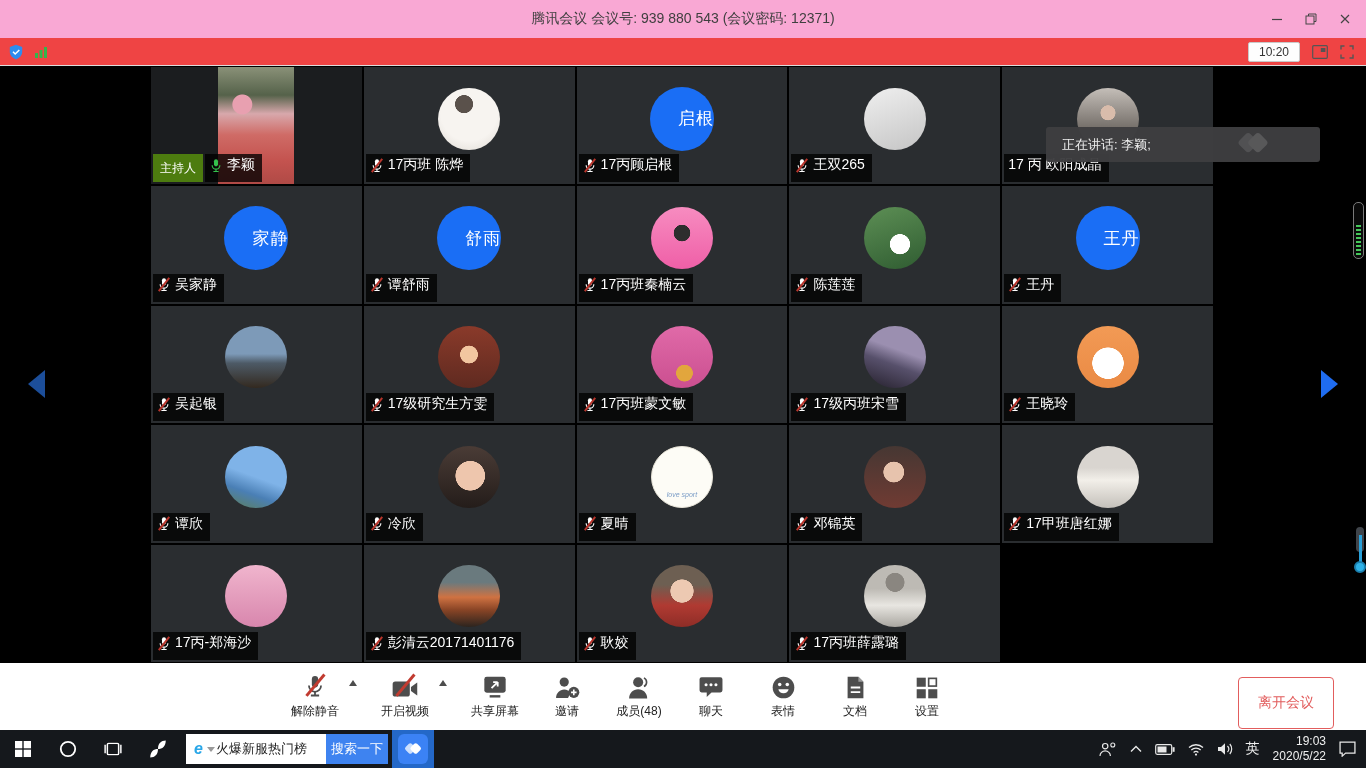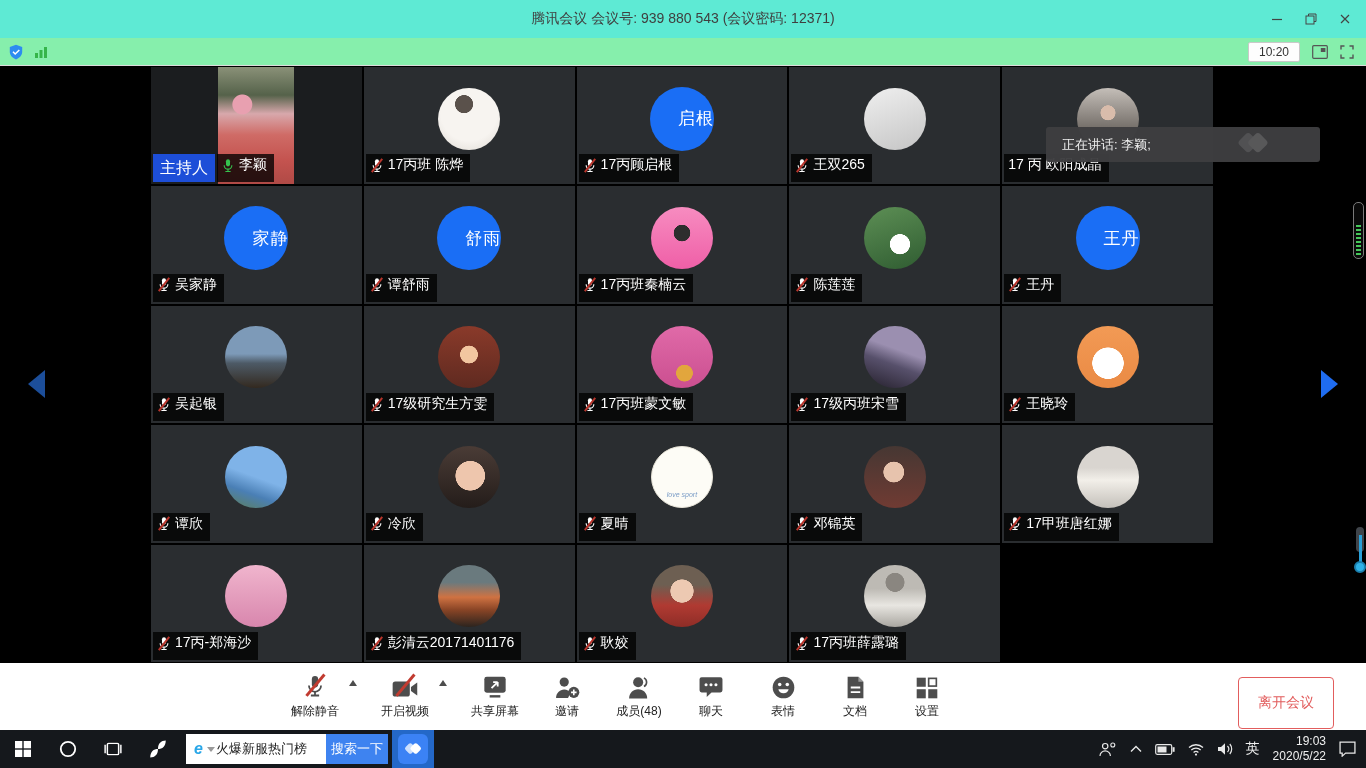--- a/index.html
+++ b/index.html
@@ -1,27 +1,27 @@
 <!DOCTYPE html>
 <html><head>
 <meta charset="utf-8">
 <style>
   html,body{margin:0;padding:0;background:#000;}
   *{box-sizing:border-box;font-family:"Liberation Sans","DejaVu Sans",sans-serif;}
   .screen{position:relative;width:1366px;height:768px;overflow:hidden;background:#000;}
 
   
-  .titlebar{position:absolute;left:0;top:0;width:1366px;height:38px;background:#5eead4;display:flex;align-items:center;justify-content:center;}
+  .titlebar{position:absolute;left:0;top:0;width:1366px;height:38px;background:#f9a8d4;display:flex;align-items:center;justify-content:center;}
   .titlebar .title{font-size:14px;color:#3f3f3f;}
   .winctrl{position:absolute;right:4px;top:0;height:38px;display:flex;align-items:center;}
   .winctrl .wb{width:34px;height:38px;display:flex;align-items:center;justify-content:center;cursor:pointer;}
   .winctrl svg{width:12px;height:12px;}
 
   
-  .subbar{position:absolute;left:0;top:38px;width:1366px;height:28px;background:#86efac;border-bottom:1px solid #dcdcdc;display:flex;}
+  .subbar{position:absolute;left:0;top:38px;width:1366px;height:28px;background:#ef4444;border-bottom:1px solid #dcdcdc;display:flex;}
   .subbar .lefticons{display:flex;align-items:center;gap:10px;padding-left:8px;}
   .subbar .righticons{margin-left:auto;display:flex;align-items:center;gap:12px;padding-right:12px;color:#555;}
   .clockbox{border:1px solid #c9c9c9;background:#fdfdfd;font-size:12px;color:#333;padding:2px 10px;border-radius:2px;}
   .subbar svg{display:block;}
 
   
   .main{position:absolute;left:0;top:66px;width:1366px;height:597px;background:#000;}
   .grid{position:absolute;left:151px;top:1px;width:1062px;height:595px;display:grid;grid-template-columns:repeat(5,1fr);grid-template-rows:repeat(5,1fr);gap:2px;background:#000;}
   .tile{position:relative;background:#2a2d30;overflow:hidden;}
   .tile.host{background:#1b1d1f;}
@@ -52,21 +52,21 @@
   .av20{background:linear-gradient(180deg,#d9d5d0 0 35%,#f2efe9 55%,#c4c0ba 100%);}
   .av21{background:linear-gradient(180deg,#f0b5cd,#d886ad);}
   .av22{background:linear-gradient(180deg,#6a7a7e 0 28%,#cf7242 52%,#8a4526 72%,#2c241e 100%);}
   .av23{background:radial-gradient(circle at 50% 42%,#edc9b2 0 24%,rgba(0,0,0,0) 25%),linear-gradient(180deg,#6d5f52 0 32%,#b03a32 65%,#8e2d27 100%);}
   .av24{background:radial-gradient(circle at 50% 28%,#8a8680 0 17%,rgba(0,0,0,0) 18%),linear-gradient(180deg,#bdbab4 0 38%,#e8e6e1 65%,#a9a6a0 100%);}
 
   
   .bottomrow{position:absolute;left:2px;bottom:2px;display:flex;align-items:stretch;}
   .plate{display:flex;align-items:center;gap:4px;background:rgba(0,0,0,.78);padding:2px 7px 8px 4px;}
   .pname{color:#fff;font-size:14px;white-space:nowrap;}
-  .badge{background:#1d4ed8;color:#fff;font-size:16px;padding:0 7px;display:flex;align-items:center;margin-right:2px;}
+  .badge{background:#4d7c0f;color:#fff;font-size:12px;padding:0 7px;display:flex;align-items:center;margin-right:2px;}
   .micw{position:relative;width:14px;height:15px;flex:0 0 auto;}
   .micw svg{width:14px;height:15px;color:#fff;display:block;}
   .micw.on svg{color:#35c24d;}
   .micw .slash{position:absolute;left:6px;top:-1px;width:2px;height:17px;background:#b8352c;transform:rotate(38deg);}
 
   
   .arrow{position:absolute;width:0;height:0;border-top:14px solid transparent;border-bottom:14px solid transparent;cursor:pointer;}
   .arrow.left{left:28px;top:370px;border-right:17px solid #1c4e9a;}
   .arrow.right{left:1321px;top:370px;border-left:17px solid #1f6cf0;}
   .volmeter{position:absolute;left:1353px;top:202px;width:11px;height:57px;border:1px solid #7a7a7a;border-radius:5px;background:#0a0a0a;}

